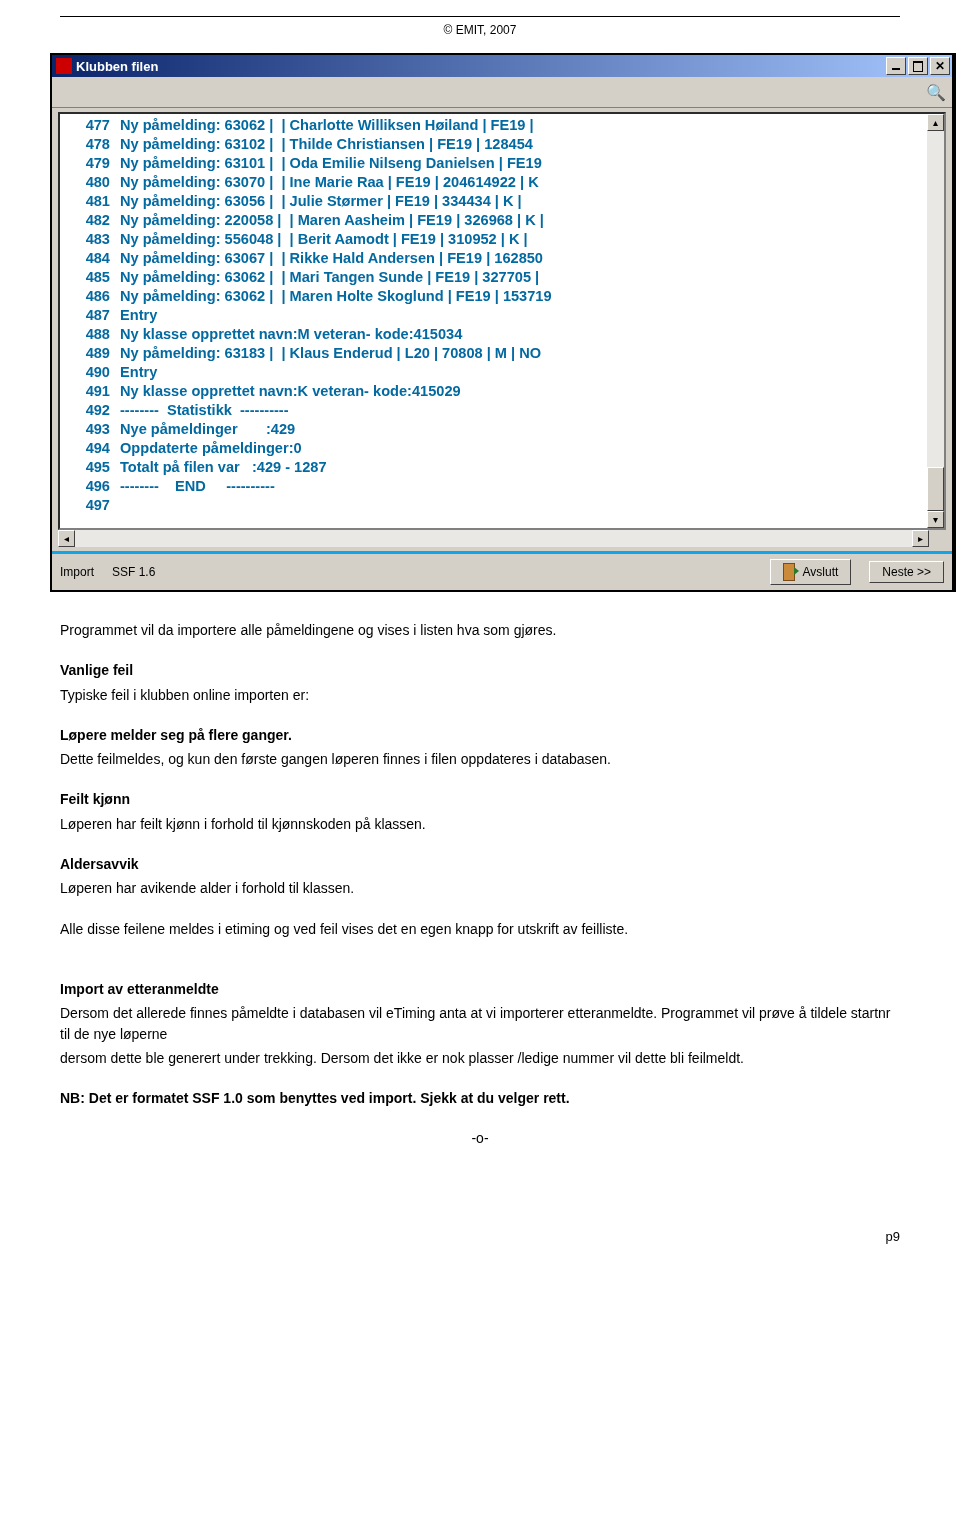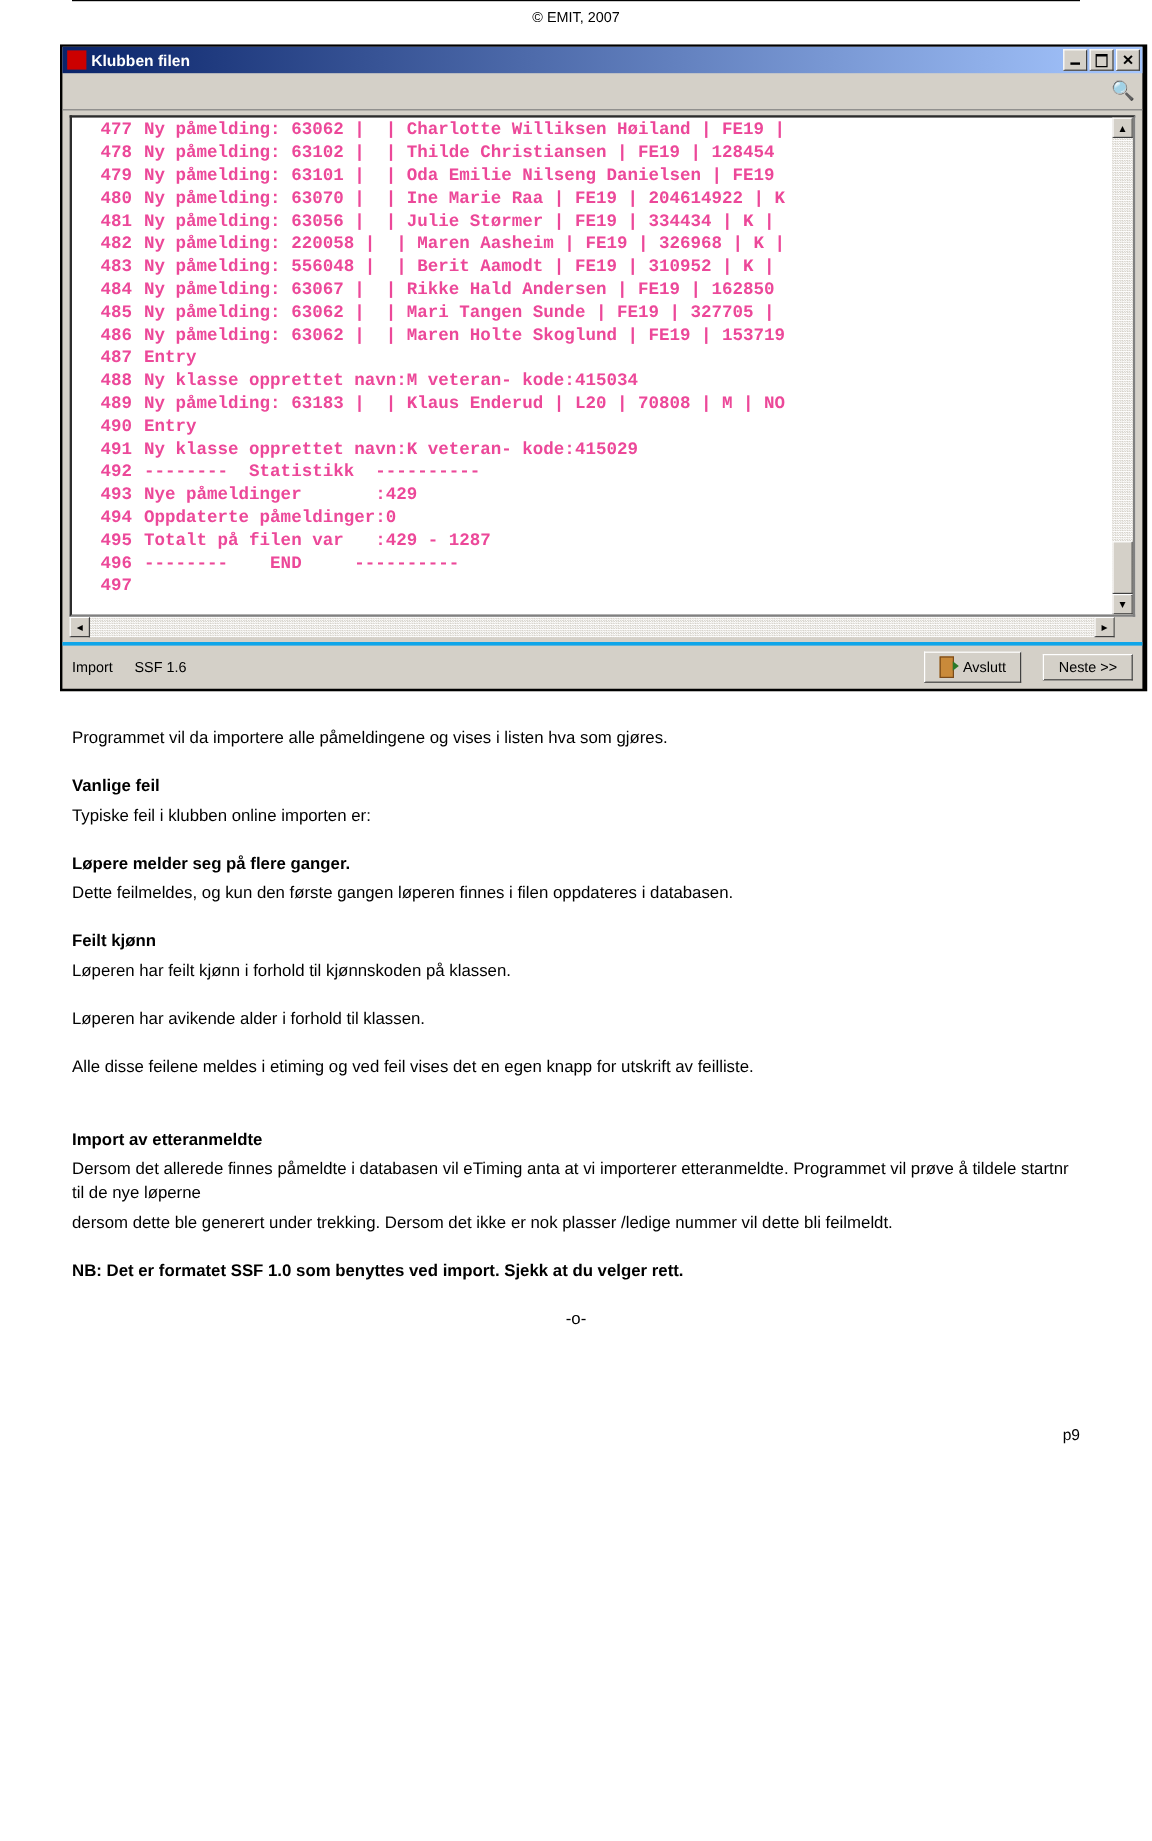--- a/index.html
+++ b/index.html
@@ -12,21 +12,21 @@
     width: 960px;
   }
   .page {
     padding: 0 60px 40px 60px;
   }
   .header-top {
     text-align: center;
     font-size: 12px;
     padding: 6px 0 16px 0;
     border-top: 1px solid #000;
-    margin-top: 0;
+    margin-top: 16px;
   }
   
   .window {
     border: 2px solid #000;
     border-right: 4px solid #000;
     background: #d4d0c8;
     margin: 0 -60px 28px -10px;
     width: 900px;
   }
   .titlebar {
@@ -115,26 +115,26 @@
   .scroll-h {
     height: 17px;
     background: #d4d0c8;
     margin: 0 6px 4px 6px;
     display:flex;
   }
   .scroll-h .sb-track { flex:1; background: repeating-conic-gradient(#d4d0c8 0% 25%, #fff 0% 50%) 50% / 2px 2px;}
   .scroll-h .corner { width:17px; height:17px; background:#d4d0c8;}
   .log-lines {
     padding: 2px 2px;
-    font-family: Liberation Mono, monospace;
+    font-family: Liberation Sans, sans-serif;
     font-size: 14.6px;
     font-weight: bold;
     line-height: 19px;
     white-space: pre;
-    color:#ec4899;
+    color:#0369a1;
   }
   .log-row { display:flex; }
   .ln-gutter {
     width: 48px;
     text-align: right;
     padding-right: 10px;
     flex-shrink: 0;
   }
   .statusbar {
     display:flex;
@@ -249,20 +249,21 @@
       <div class="bold">Løpere melder seg på flere ganger.</div>
       <p>Dette feilmeldes, og kun den første gangen løperen finnes i filen oppdateres i databasen.</p>
     </div>
 
     <div class="block">
       <div class="bold">Feilt kjønn</div>
       <p>Løperen har feilt kjønn i forhold til kjønnskoden på klassen.</p>
     </div>
 
     <div class="block">
+      <div class="bold">Aldersavvik</div>
       <p>Løperen har avikende alder i forhold til klassen.</p>
     </div>
 
     <div class="block" style="margin-bottom:40px;">
       <p>Alle disse feilene meldes i etiming og ved feil vises det en egen knapp for utskrift av feilliste.</p>
     </div>
 
     <div class="block">
       <div class="bold">Import av etteranmeldte</div>
       <p>Dersom det allerede finnes påmeldte i databasen vil eTiming anta at vi importerer etteranmeldte. Programmet vil prøve å tildele startnr til de nye løperne</p>

